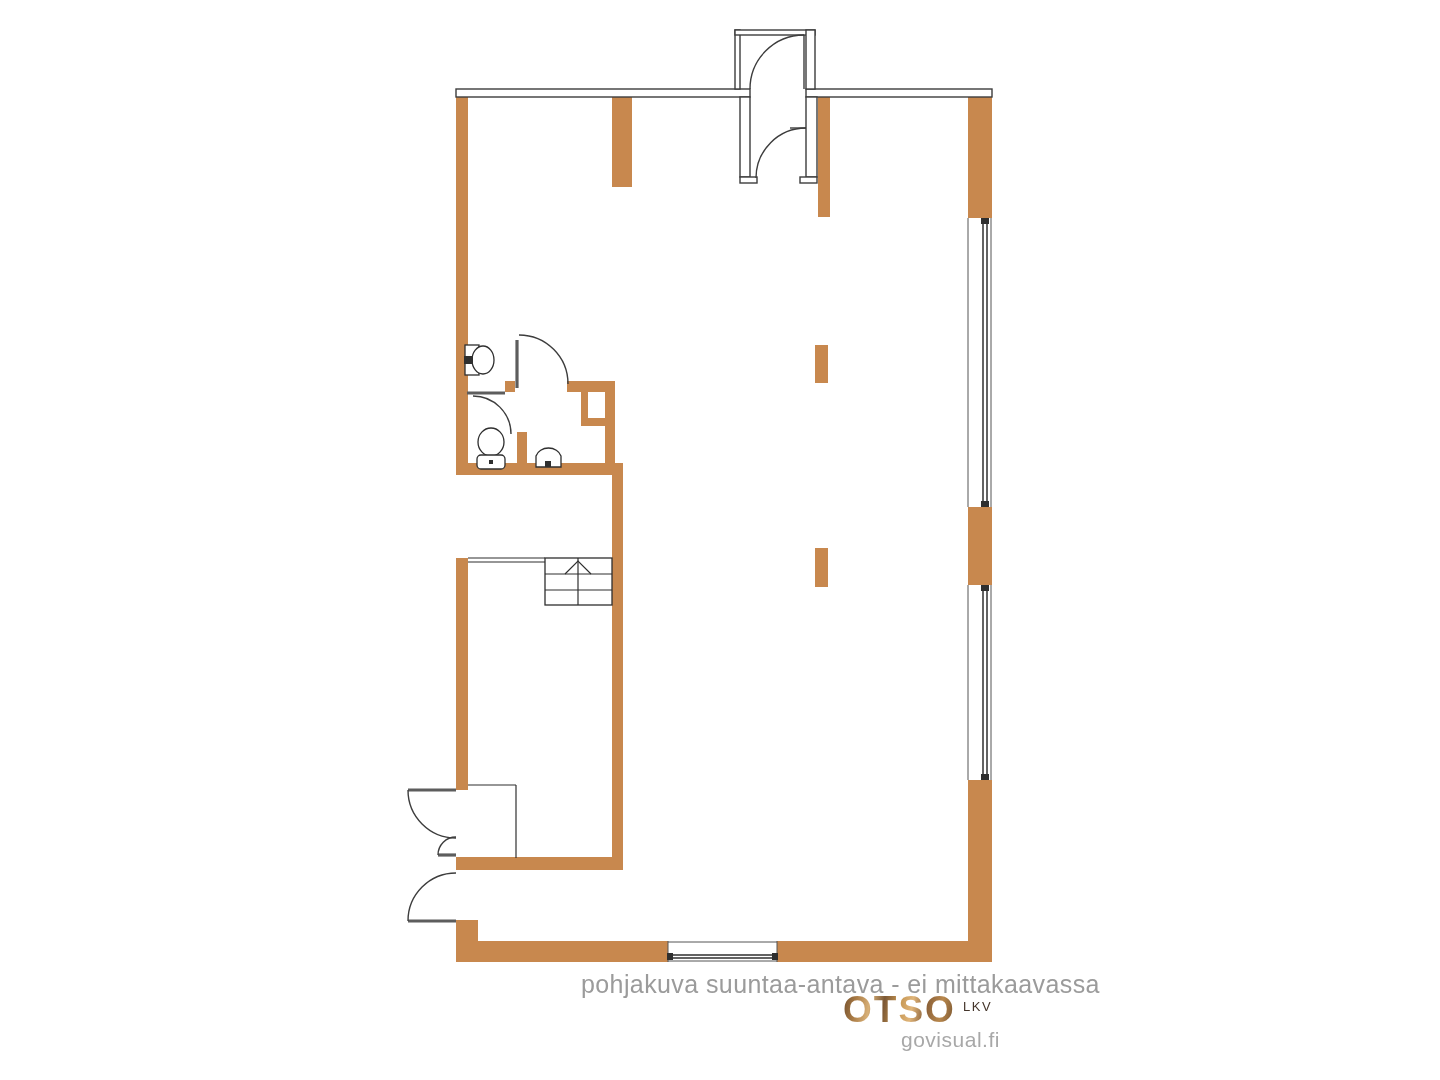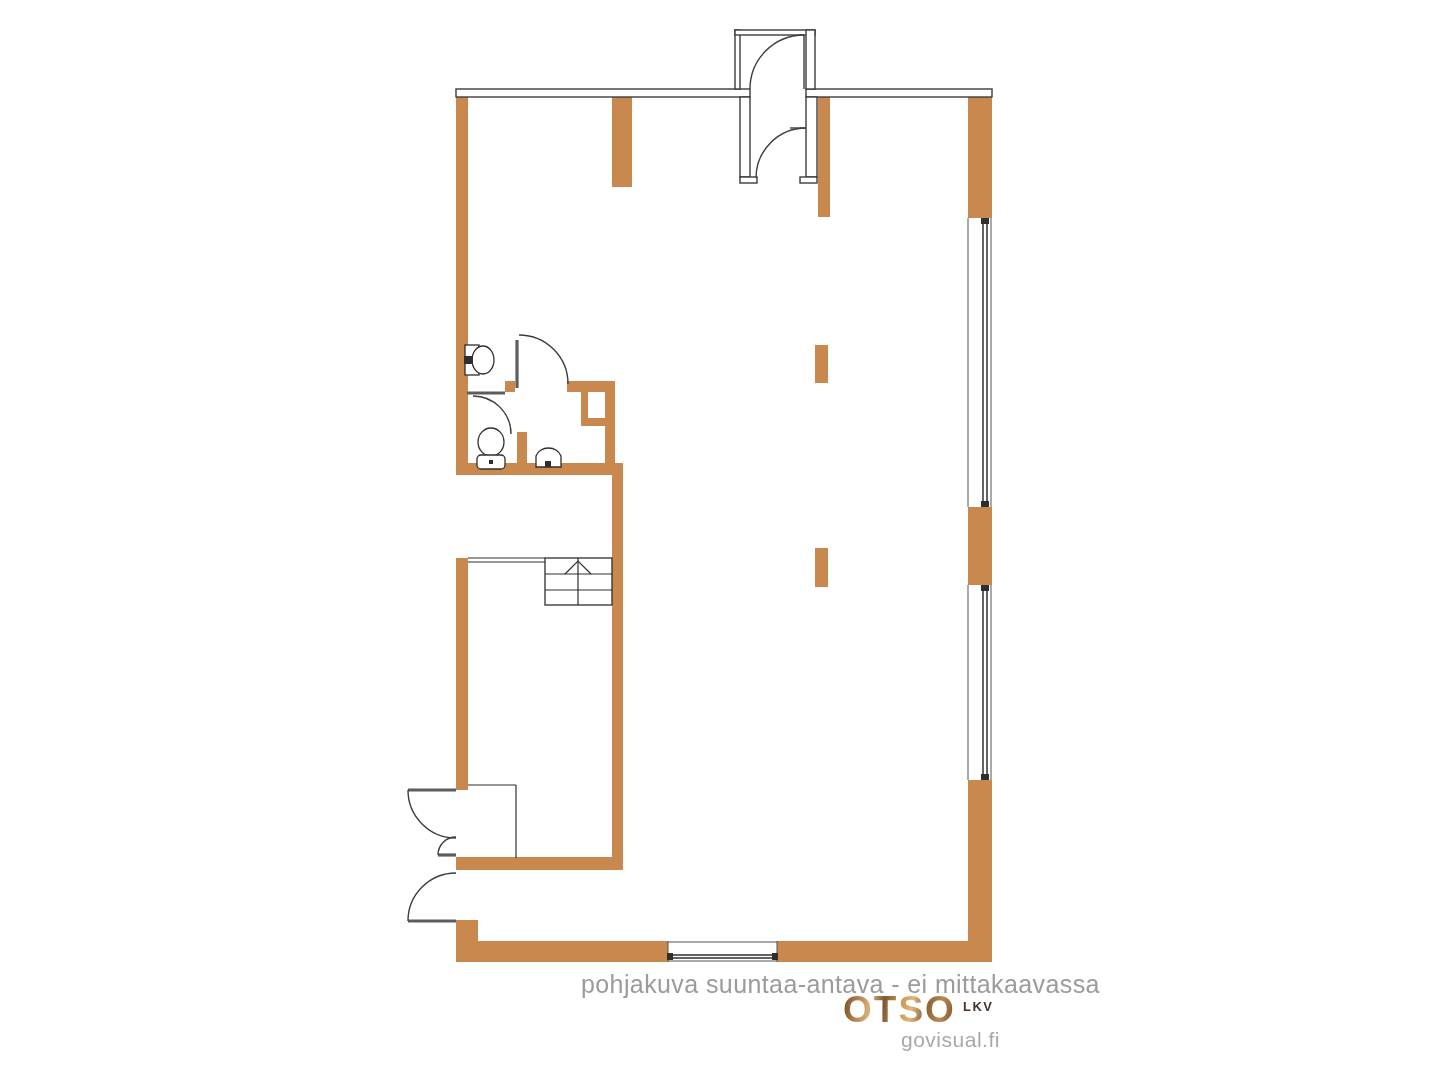--- a/index.html
+++ b/index.html
@@ -19,21 +19,21 @@
   }
   @supports ((-webkit-background-clip:text) or (background-clip:text)){
     .brand-otso{
       background:linear-gradient(100deg,#6d4c2c 0%,#a97a44 12%,#d8b077 24%,#7c5835 36%,#c3934f 48%,#e0b57a 60%,#8a6038 72%,#b9884d 85%,#6d4c2c 100%);
       -webkit-background-clip:text;background-clip:text;
       color:transparent;
     }
   }
   .brand-lkv{
     position:absolute;left:963px;top:999px;
-    font-size:13px;font-weight:bold;letter-spacing:1.5px;color:#44352a;
+    font-size:13px;font-weight:normal;letter-spacing:1.5px;color:#44352a;
   }
   .credit{
     position:absolute;left:878px;top:1028px;
     font-size:21px;color:#a8a8a8;letter-spacing:0.5px;white-space:nowrap;margin-left:23px;
   }
 </style>
 </head>
 <body>
 
 <div id="plan"><svg width="1440" height="1080" viewBox="0 0 1440 1080">

